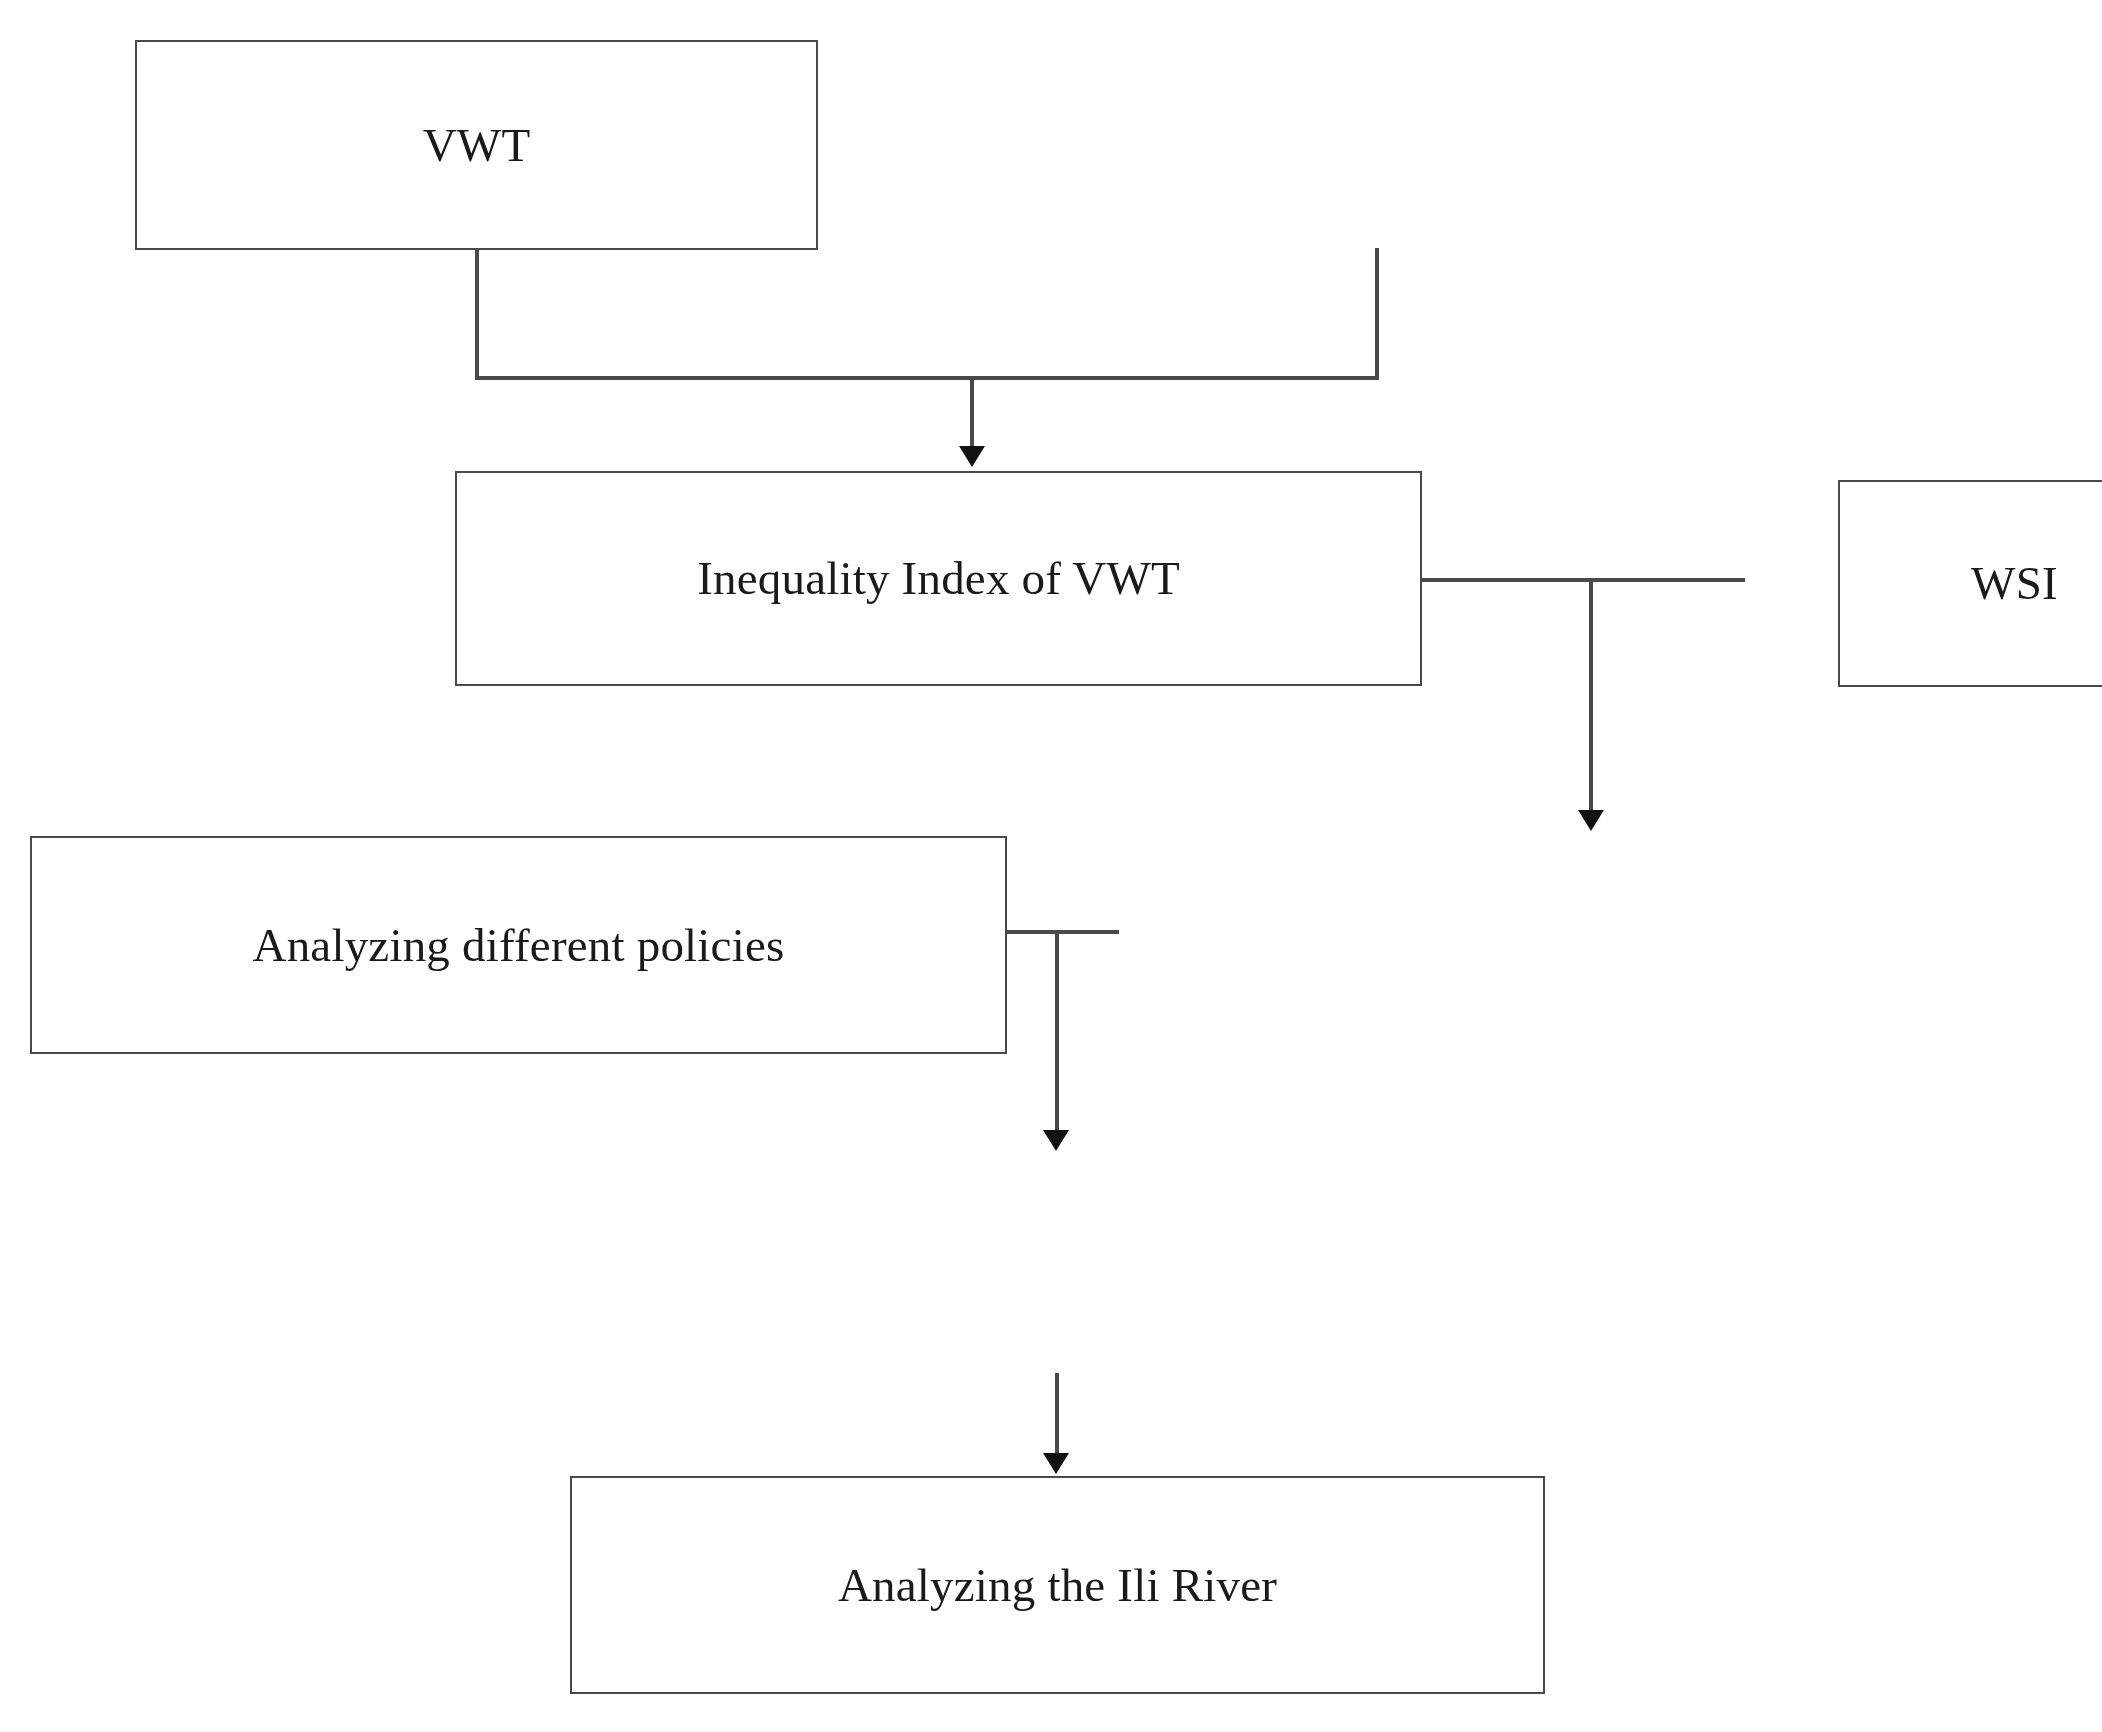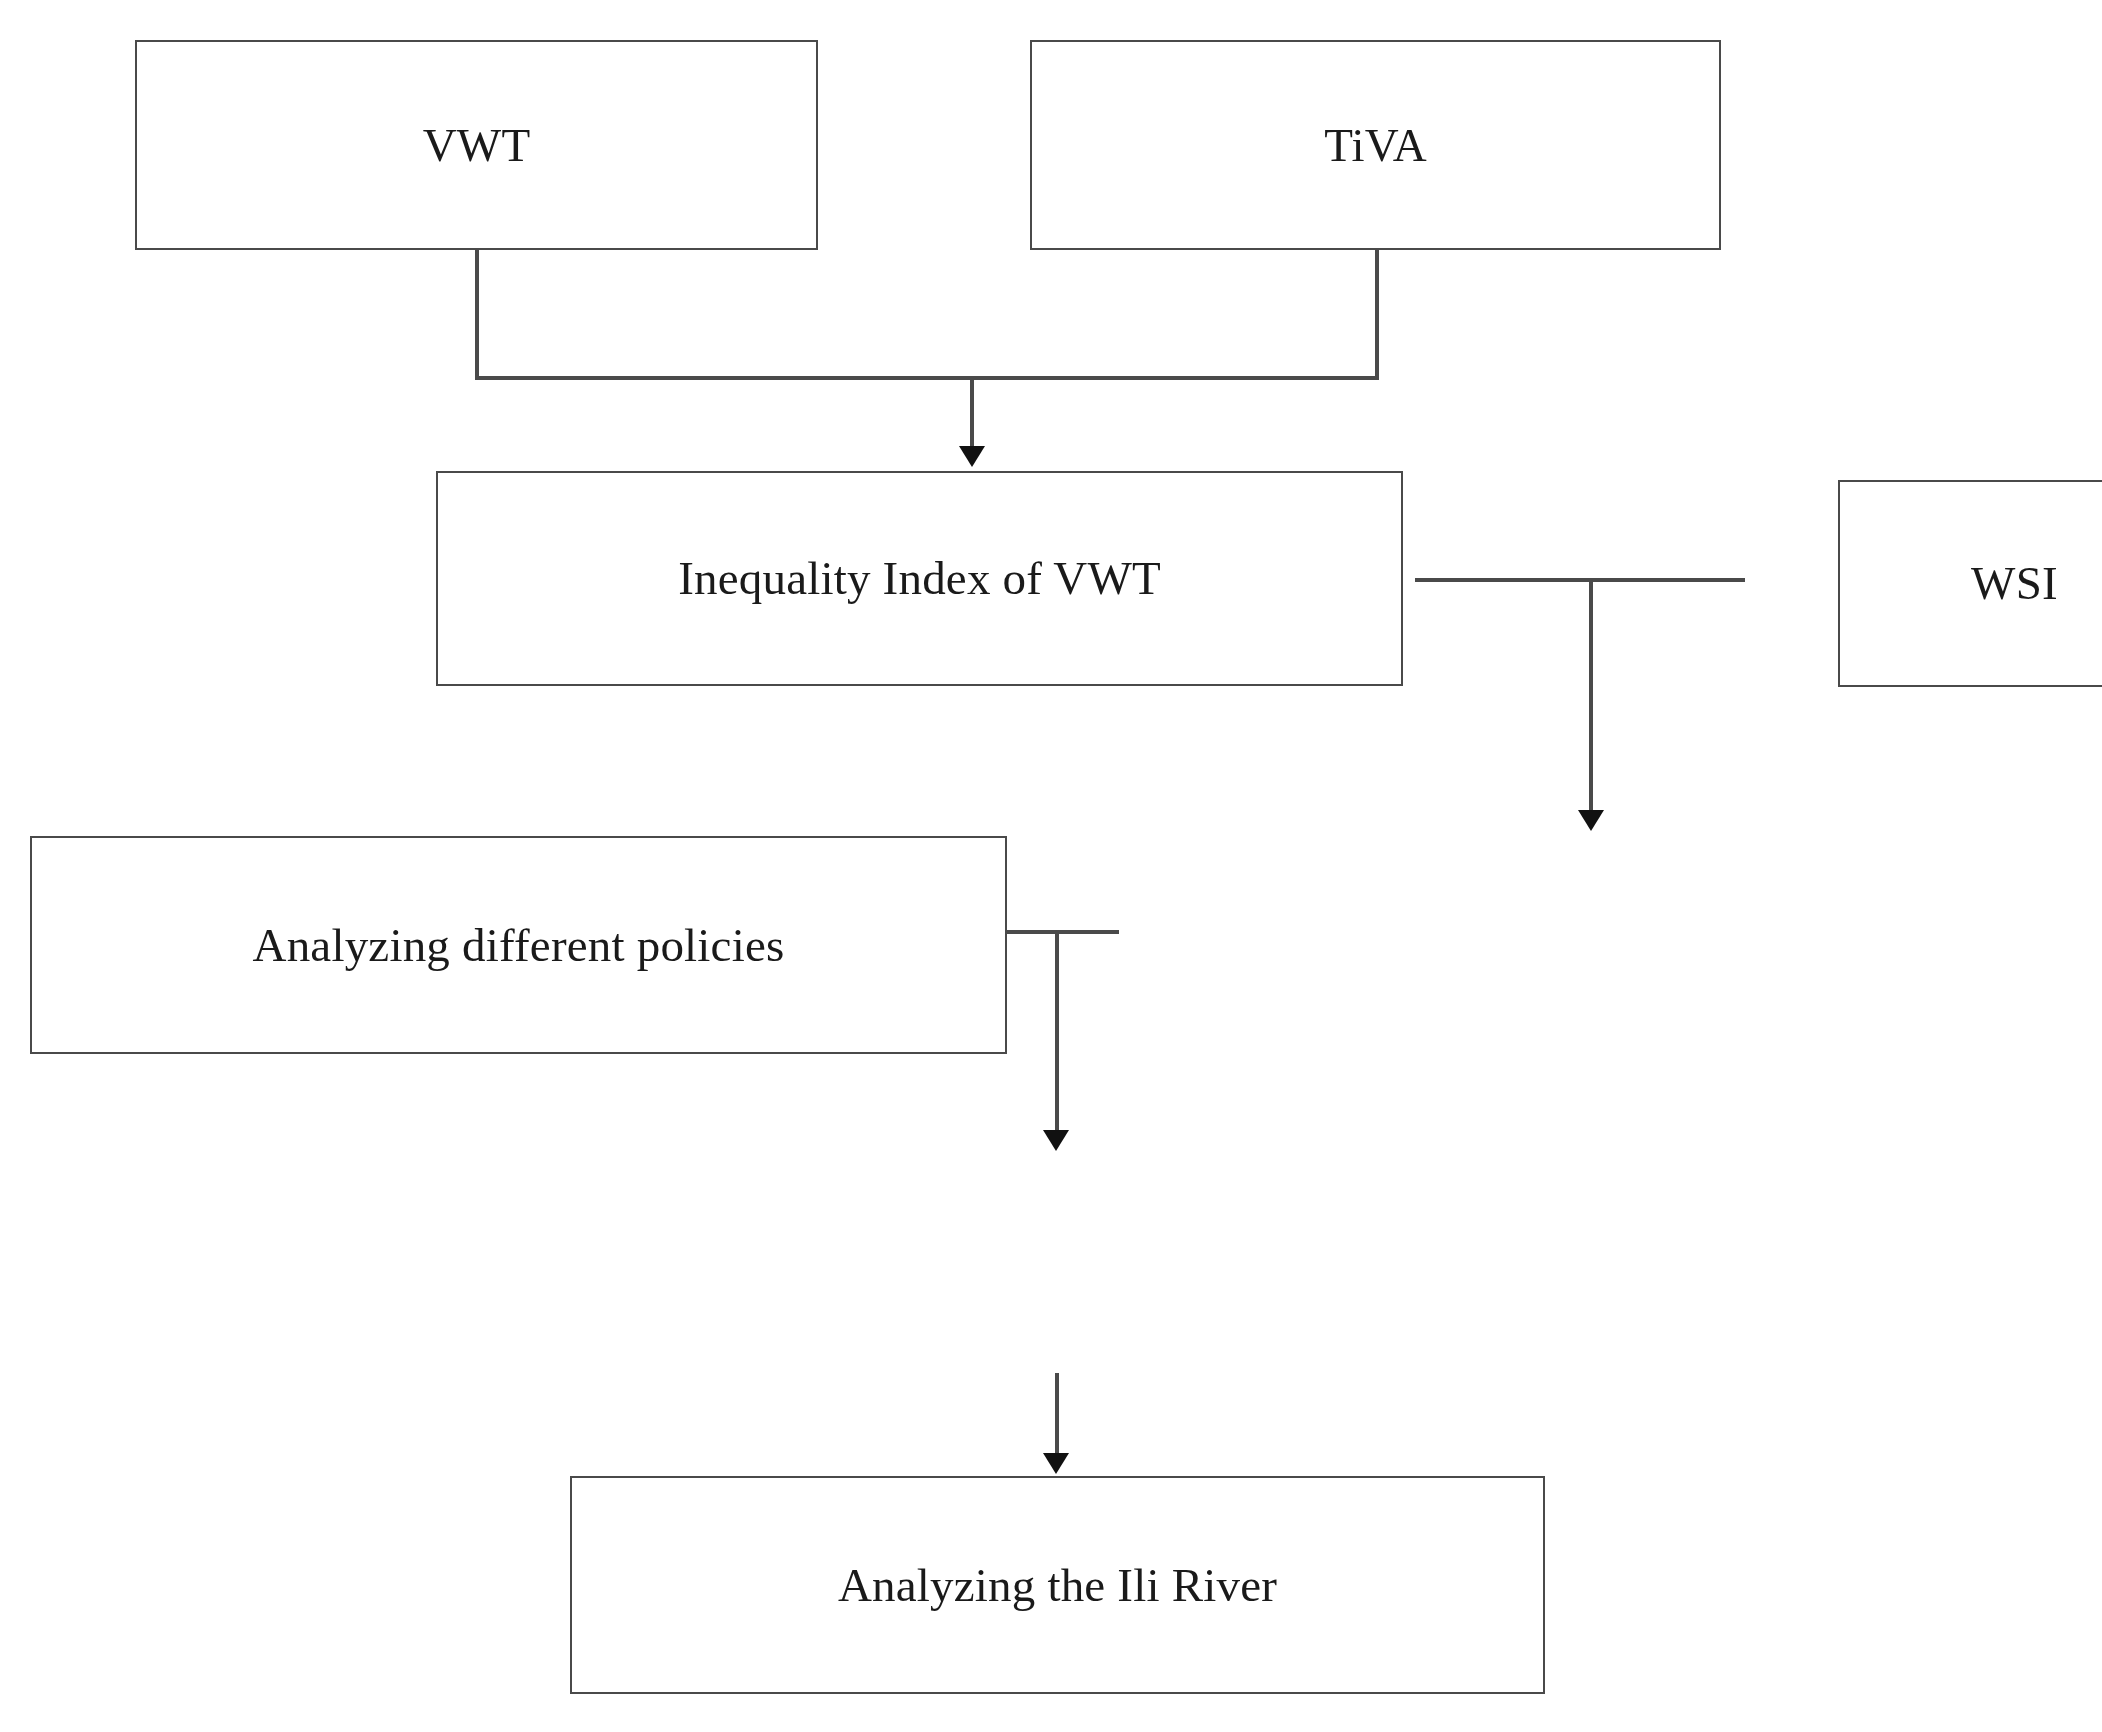--- a/index.html
+++ b/index.html
@@ -31,21 +31,21 @@
   .node .label {
     display: block;
     width: 100%;
     padding: 0 13px;
     line-height: 1.28;
     letter-spacing: 0.2px;
   }
   
   #node-vwt        { left: 135px;  top: 40px;   width: 683px;  height: 210px; font-size: 47px; }
   #node-tiva       { left: 1030px; top: 40px;   width: 691px;  height: 210px; font-size: 47px; }
-  #node-inequality { left: 436px;  top: 471px;  width: 967px; height: 215px; font-size: 47px; }
+  #node-inequality { left: 455px;  top: 471px;  width: 967px; height: 215px; font-size: 47px; }
   #node-wsi        { left: 1838px; top: 480px;  width: 353px;  height: 207px; font-size: 47px; }
   #node-policies   { left: 30px;   top: 836px;  width: 977px; height: 218px; font-size: 47px; }
   #node-types      { left: 1111px; top: 836px;  width: 970px; height: 218px; font-size: 47px; }
   #node-policies-types { left: 570px; top: 1156px; width: 975px; height: 218px; font-size: 47px; }
   #node-ili        { left: 570px;  top: 1476px; width: 975px; height: 218px; font-size: 47px; }
 
   
   .conn-h, .conn-v {
     position: absolute;
     background: #4a4a4a;
@@ -82,23 +82,20 @@
   <div class="conn-v" style="left:1055px; top:930px; height:202px;"></div>
   <div class="arrow-down" style="left:1043px; top:1130px;"></div>
 
   <div class="conn-v" style="left:1055px; top:1373px; height:83px;"></div>
   <div class="arrow-down" style="left:1043px; top:1453px;"></div>
 
   <div class="node" id="node-vwt">
     <span class="label">VWT</span>
   </div>
 
-  <div class="node" id="node-tiva">
-    <span class="label">TiVA</span>
-  </div>
 
   <div class="node" id="node-inequality">
     <span class="label">Inequality Index of VWT</span>
   </div>
 
   <div class="node" id="node-wsi">
     <span class="label">WSI</span>
   </div>
 
   <div class="node" id="node-policies">

